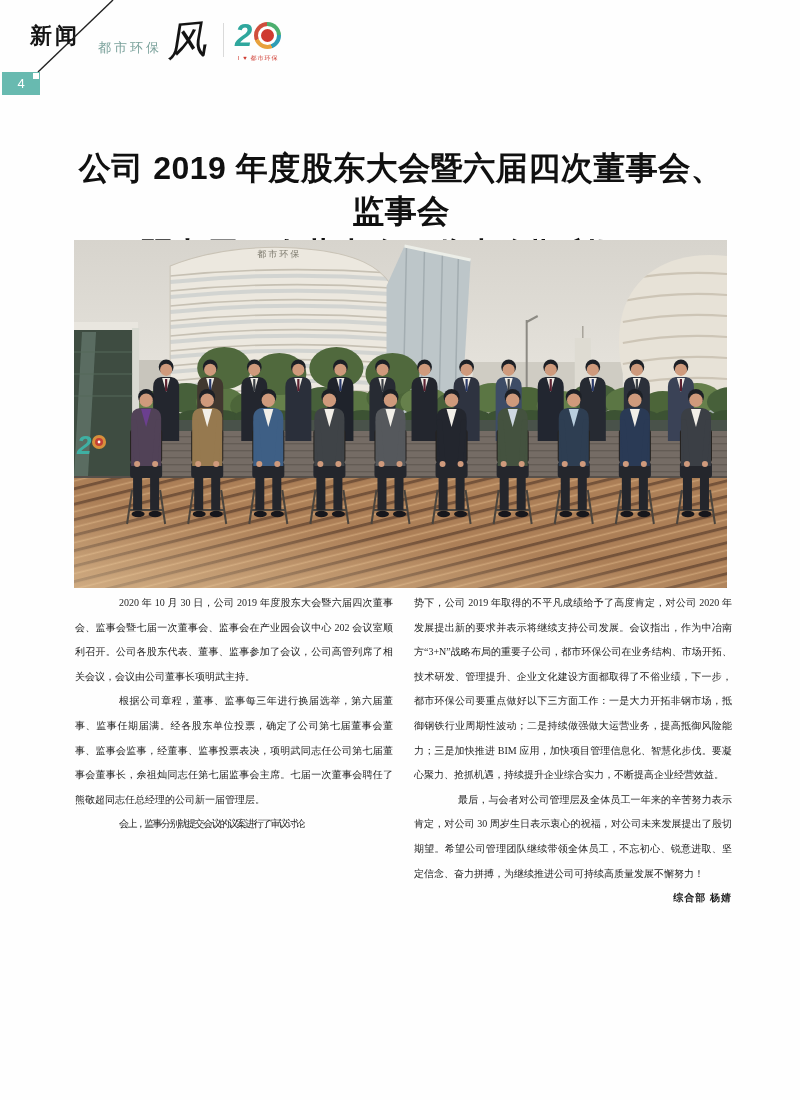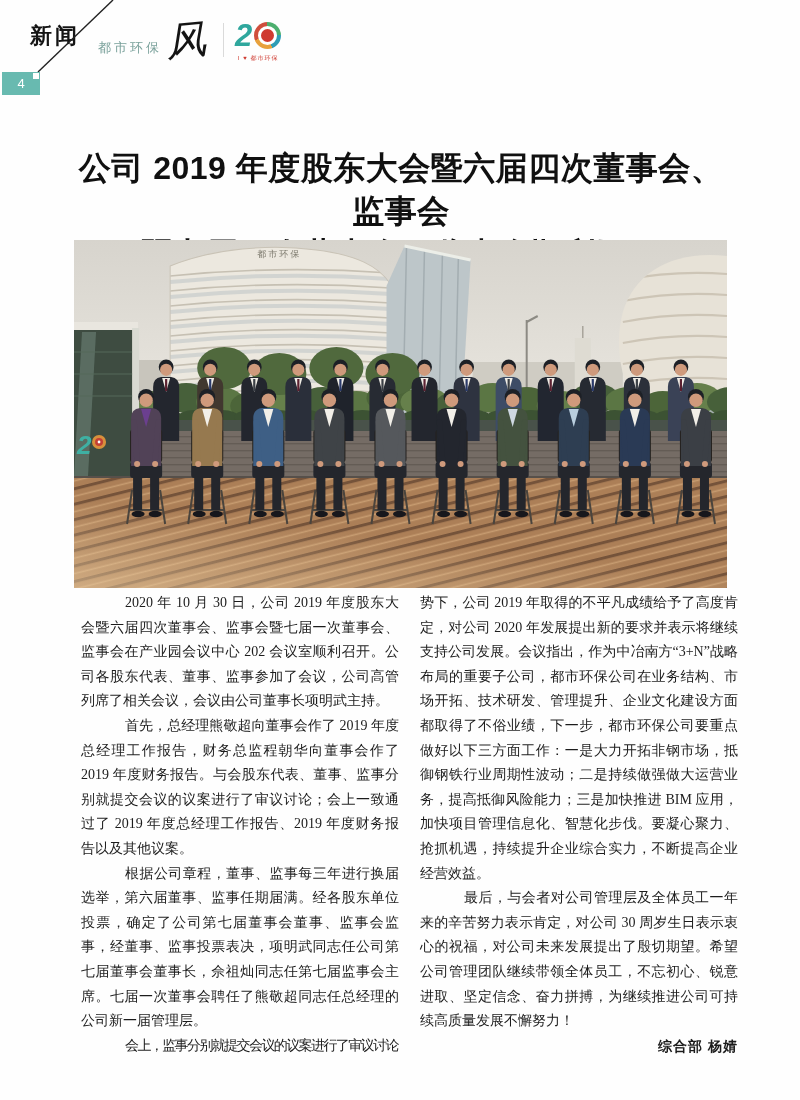--- a/index.html
+++ b/index.html
@@ -54,22 +54,22 @@
     font-size:32px;line-height:43px;font-weight:bold;color:#101010;letter-spacing:0.5px;
   }
   .title .tl{display:block;}
 
   
   .photo{position:absolute;left:74px;top:240px;width:653px;height:348px;margin:0;overflow:hidden;}
   .photo svg{display:block;width:100%;height:100%;}
 
   
   .body-text{
-    position:absolute;left:81px;top:591px;width:657px;display:flex;gap:21px;
-    font-family:"Liberation Serif",serif;font-size:14px;line-height:24.6px;
+    position:absolute;left:75px;top:591px;width:657px;display:flex;gap:21px;
+    font-family:"Liberation Serif",serif;font-size:10px;line-height:24.6px;
     color:#1c1c1c;text-align:justify;
   }
   .col{width:318px;}
   .body-text p{margin:0;}
   p.indent{text-indent:44px;}
   p.squeeze{letter-spacing:-1.6px;white-space:nowrap;}
   .byline{
     text-align:right;font-family:"Liberation Sans",sans-serif;font-weight:bold;
     letter-spacing:1px;
   }
@@ -500,21 +500,20 @@
           <circle cx="630" cy="224" r="3" fill="#cf9a7c"></circle>
           <circle cx="621" cy="157" r="8" fill="#1d2026"></circle>
           <circle cx="621" cy="160.2" r="6.7" fill="#cf9a7c"></circle>
         </g>
     </svg>
   </figure>
 
   <section class="body-text">
     <div class="col">
       <p class="indent">2020 年 10 月 30 日，公司 2019 年度股东大会暨六届四次董事会、监事会暨七届一次董事会、监事会在产业园会议中心 202 会议室顺利召开。公司各股东代表、董事、监事参加了会议，公司高管列席了相关会议，会议由公司董事长项明武主持。</p>
-      <p class="indent">首先，总经理熊敬超向董事会作了 2019 年度总经理工作报告，财务总监程朝华向董事会作了 2019 年度财务报告。与会股东代表、董事、监事分别就提交会议的议案进行了审议讨论；会上一致通过了 2019 年度总经理工作报告、2019 年度财务报告以及其他议案。</p>
       <p class="indent">根据公司章程，董事、监事每三年进行换届选举，第六届董事、监事任期届满。经各股东单位投票，确定了公司第七届董事会董事、监事会监事，经董事、监事投票表决，项明武同志任公司第七届董事会董事长，佘祖灿同志任第七届监事会主席。七届一次董事会聘任了熊敬超同志任总经理的公司新一届管理层。</p>
       <p class="indent squeeze">会上，监事分别就提交会议的议案进行了审议讨论</p>
     </div>
     <div class="col">
       <p>势下，公司 2019 年取得的不平凡成绩给予了高度肯定，对公司 2020 年发展提出新的要求并表示将继续支持公司发展。会议指出，作为中冶南方“3+N”战略布局的重要子公司，都市环保公司在业务结构、市场开拓、技术研发、管理提升、企业文化建设方面都取得了不俗业绩，下一步，都市环保公司要重点做好以下三方面工作：一是大力开拓非钢市场，抵御钢铁行业周期性波动；二是持续做强做大运营业务，提高抵御风险能力；三是加快推进 BIM 应用，加快项目管理信息化、智慧化步伐。要凝心聚力、抢抓机遇，持续提升企业综合实力，不断提高企业经营效益。</p>
       <p class="indent">最后，与会者对公司管理层及全体员工一年来的辛苦努力表示肯定，对公司 30 周岁生日表示衷心的祝福，对公司未来发展提出了殷切期望。希望公司管理团队继续带领全体员工，不忘初心、锐意进取、坚定信念、奋力拼搏，为继续推进公司可持续高质量发展不懈努力！</p>
       <p class="byline">综合部 杨婧</p>
     </div>
   </section>
 

